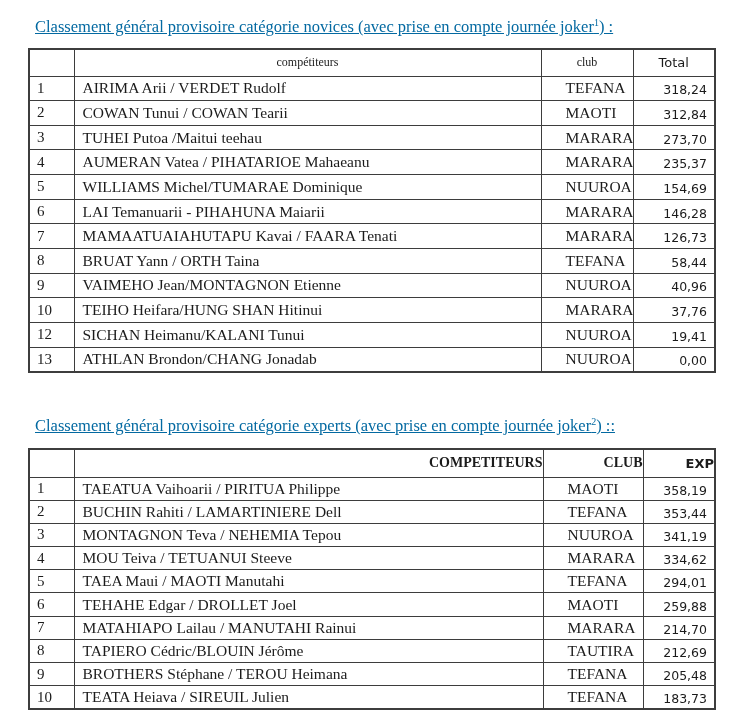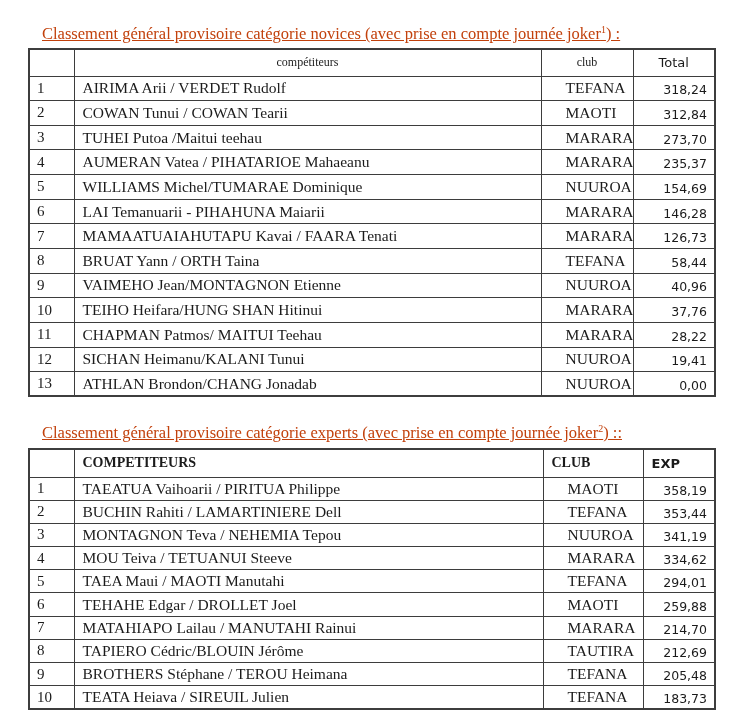--- a/index.html
+++ b/index.html
@@ -8,26 +8,26 @@
     width: 749px;
     height: 728px;
     background: #ffffff;
     color: #1b1b1b;
     font-family: "Liberation Serif", serif;
     overflow: hidden;
   }
   .title {
     position: absolute;
     left: 30px;
-    margin: 12px;
+    margin: 5px;
     font-size: 16.5px;
     font-weight: normal;
     text-decoration: underline;
     white-space: nowrap;
-    color: #c2410c;
+    color: #0369a1;
   }
   .title sup { font-size: 10px; line-height: 0; }
   #title-novices { top: 12px; }
   #title-experts { top: 411px; }
 
   table.ranking {
     position: absolute;
     left: 28px;
     width: 686px;
     border-collapse: collapse;
@@ -70,21 +70,21 @@
     text-align: center;
     font-size: 12px;
   }
   #table-novices th.c-score {
     text-align: center;
     font-family: "DejaVu Sans", sans-serif;
     font-size: 13px;
   }
 
   
-  #table-experts th { text-align: left; font-weight: bold; }
+  #table-experts th { text-align: right; font-weight: bold; }
   #table-experts th.c-comp, #table-experts th.c-club {
     padding-left: 8px;
     font-size: 14px;
   }
   #table-experts th.c-score {
     padding-left: 8px;
     font-family: "DejaVu Sans", sans-serif;
     font-size: 13px;
     margin-left: 34px;
   }
@@ -166,26 +166,20 @@
           <td class="c-club">NUUROA</td>
           <td class="c-score">40,96</td>
         </tr>
         <tr>
           <td class="c-rank">10</td>
           <td class="c-comp">TEIHO Heifara/HUNG SHAN Hitinui</td>
           <td class="c-club">MARARA</td>
           <td class="c-score">37,76</td>
         </tr>
         <tr>
-          <td class="c-rank">11</td>
-          <td class="c-comp">CHAPMAN Patmos/ MAITUI Teehau</td>
-          <td class="c-club">MARARA</td>
-          <td class="c-score">28,22</td>
-        </tr>
-        <tr>
           <td class="c-rank">12</td>
           <td class="c-comp">SICHAN Heimanu/KALANI Tunui</td>
           <td class="c-club">NUUROA</td>
           <td class="c-score">19,41</td>
         </tr>
         <tr>
           <td class="c-rank">13</td>
           <td class="c-comp">ATHLAN Brondon/CHANG Jonadab</td>
           <td class="c-club">NUUROA</td>
           <td class="c-score">0,00</td>

